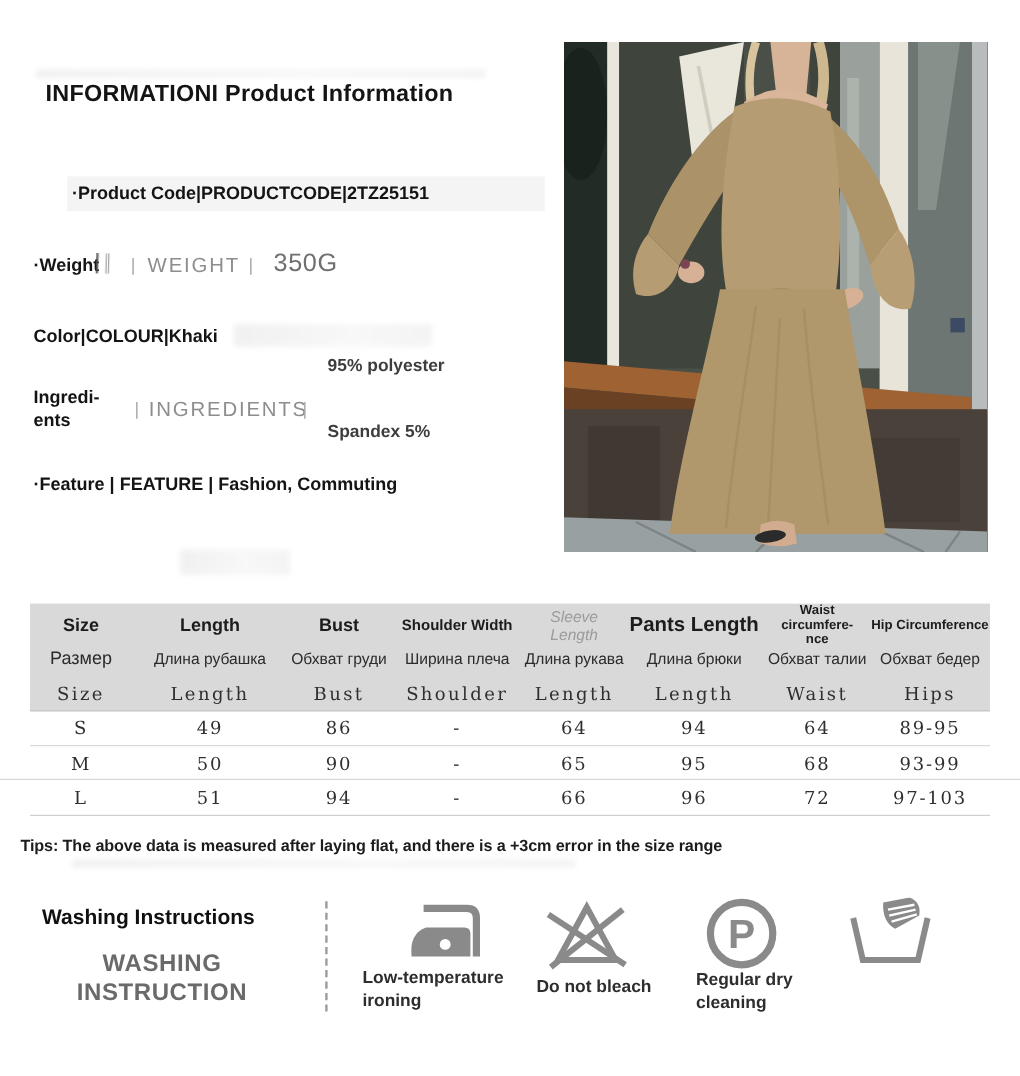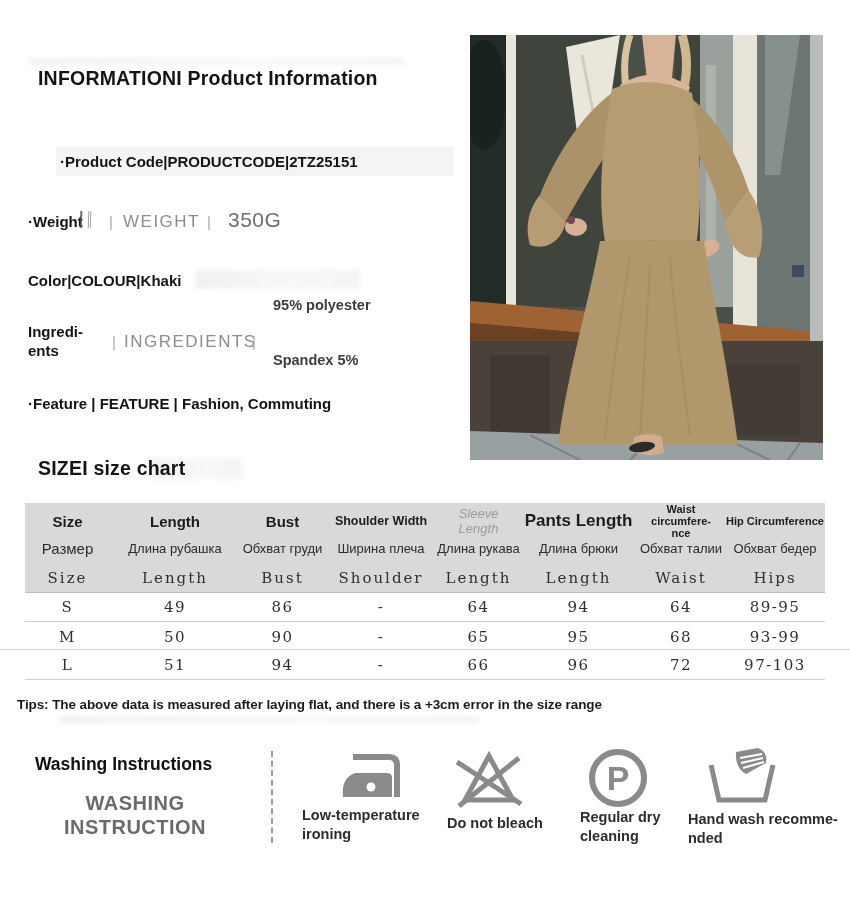--- a/index.html
+++ b/index.html
@@ -118,21 +118,20 @@
   <div class="abs lbl-bold preline" style="left:28px; top:322px; width:70px; line-height:19px;">Ingredi-
 ents</div>
   <div class="abs sep" style="left:112px; top:333px;">|</div>
   <div class="abs gray-caps" style="left:124px; top:332px;">INGREDIENTS</div>
   <div class="abs sep" style="left:252px; top:333px;">|</div>
   <div class="abs ingr-val" style="left:273px; top:297px;">95% polyester</div>
   <div class="abs ingr-val" style="left:273px; top:352px;">Spandex 5%</div>
 
   <div class="abs lbl-bold" style="left:28px; top:395px;">·Feature | FEATURE | Fashion, Commuting</div>
 
-  <div class="abs h1" style="left:38px; top:457px;">SIZEI size chart</div>
 
   <div class="abs table">
     <div class="thead">
       <div class="trow hrow1">
         <div class="c">Size</div>
         <div class="c">Length</div>
         <div class="c">Bust</div>
         <div class="c small">Shoulder Width</div>
         <div class="c gray">Sleeve Length</div>
         <div class="c med">Pants Length</div>
@@ -224,22 +223,20 @@
   <div class="abs wash-label preline" style="left:580px; top:808px; width:110px;">Regular dry
 cleaning</div>
 
   <svg class="abs" style="left:708px; top:748px;" width="68" height="58" viewBox="0 0 68 58">
     <path d="M3,17 L11,52 L57,52 L65,17" fill="none" stroke="#8a8a8a" stroke-width="5"></path>
     <path d="M28,4 L50,0 Q60,4 58,15 L38,26 Q27,20 28,4 Z" fill="#8a8a8a"></path>
     <line x1="32" y1="10" x2="54" y2="6" stroke="#ffffff" stroke-width="2"></line>
     <line x1="33" y1="15" x2="55" y2="10" stroke="#ffffff" stroke-width="2"></line>
     <line x1="35" y1="20" x2="56" y2="14" stroke="#ffffff" stroke-width="2"></line>
   </svg>
-  <div class="abs wash-label preline" style="left:688px; top:810px; width:158px;">Hand wash recomme-
-nded</div>
 
   <div class="abs photo">
     <svg width="353" height="425" viewBox="0 0 353 425">
 
       <g>
         <rect x="0" y="0" width="353" height="305" fill="#4a4f47"></rect>
         <rect x="0" y="0" width="36" height="272" fill="#232b26"></rect>
         <ellipse cx="14" cy="60" rx="22" ry="55" fill="#1a221d"></ellipse>
         <rect x="36" y="0" width="10" height="272" fill="#e9e6dd"></rect>
         <rect x="46" y="0" width="184" height="272" fill="#3f443d"></rect>

